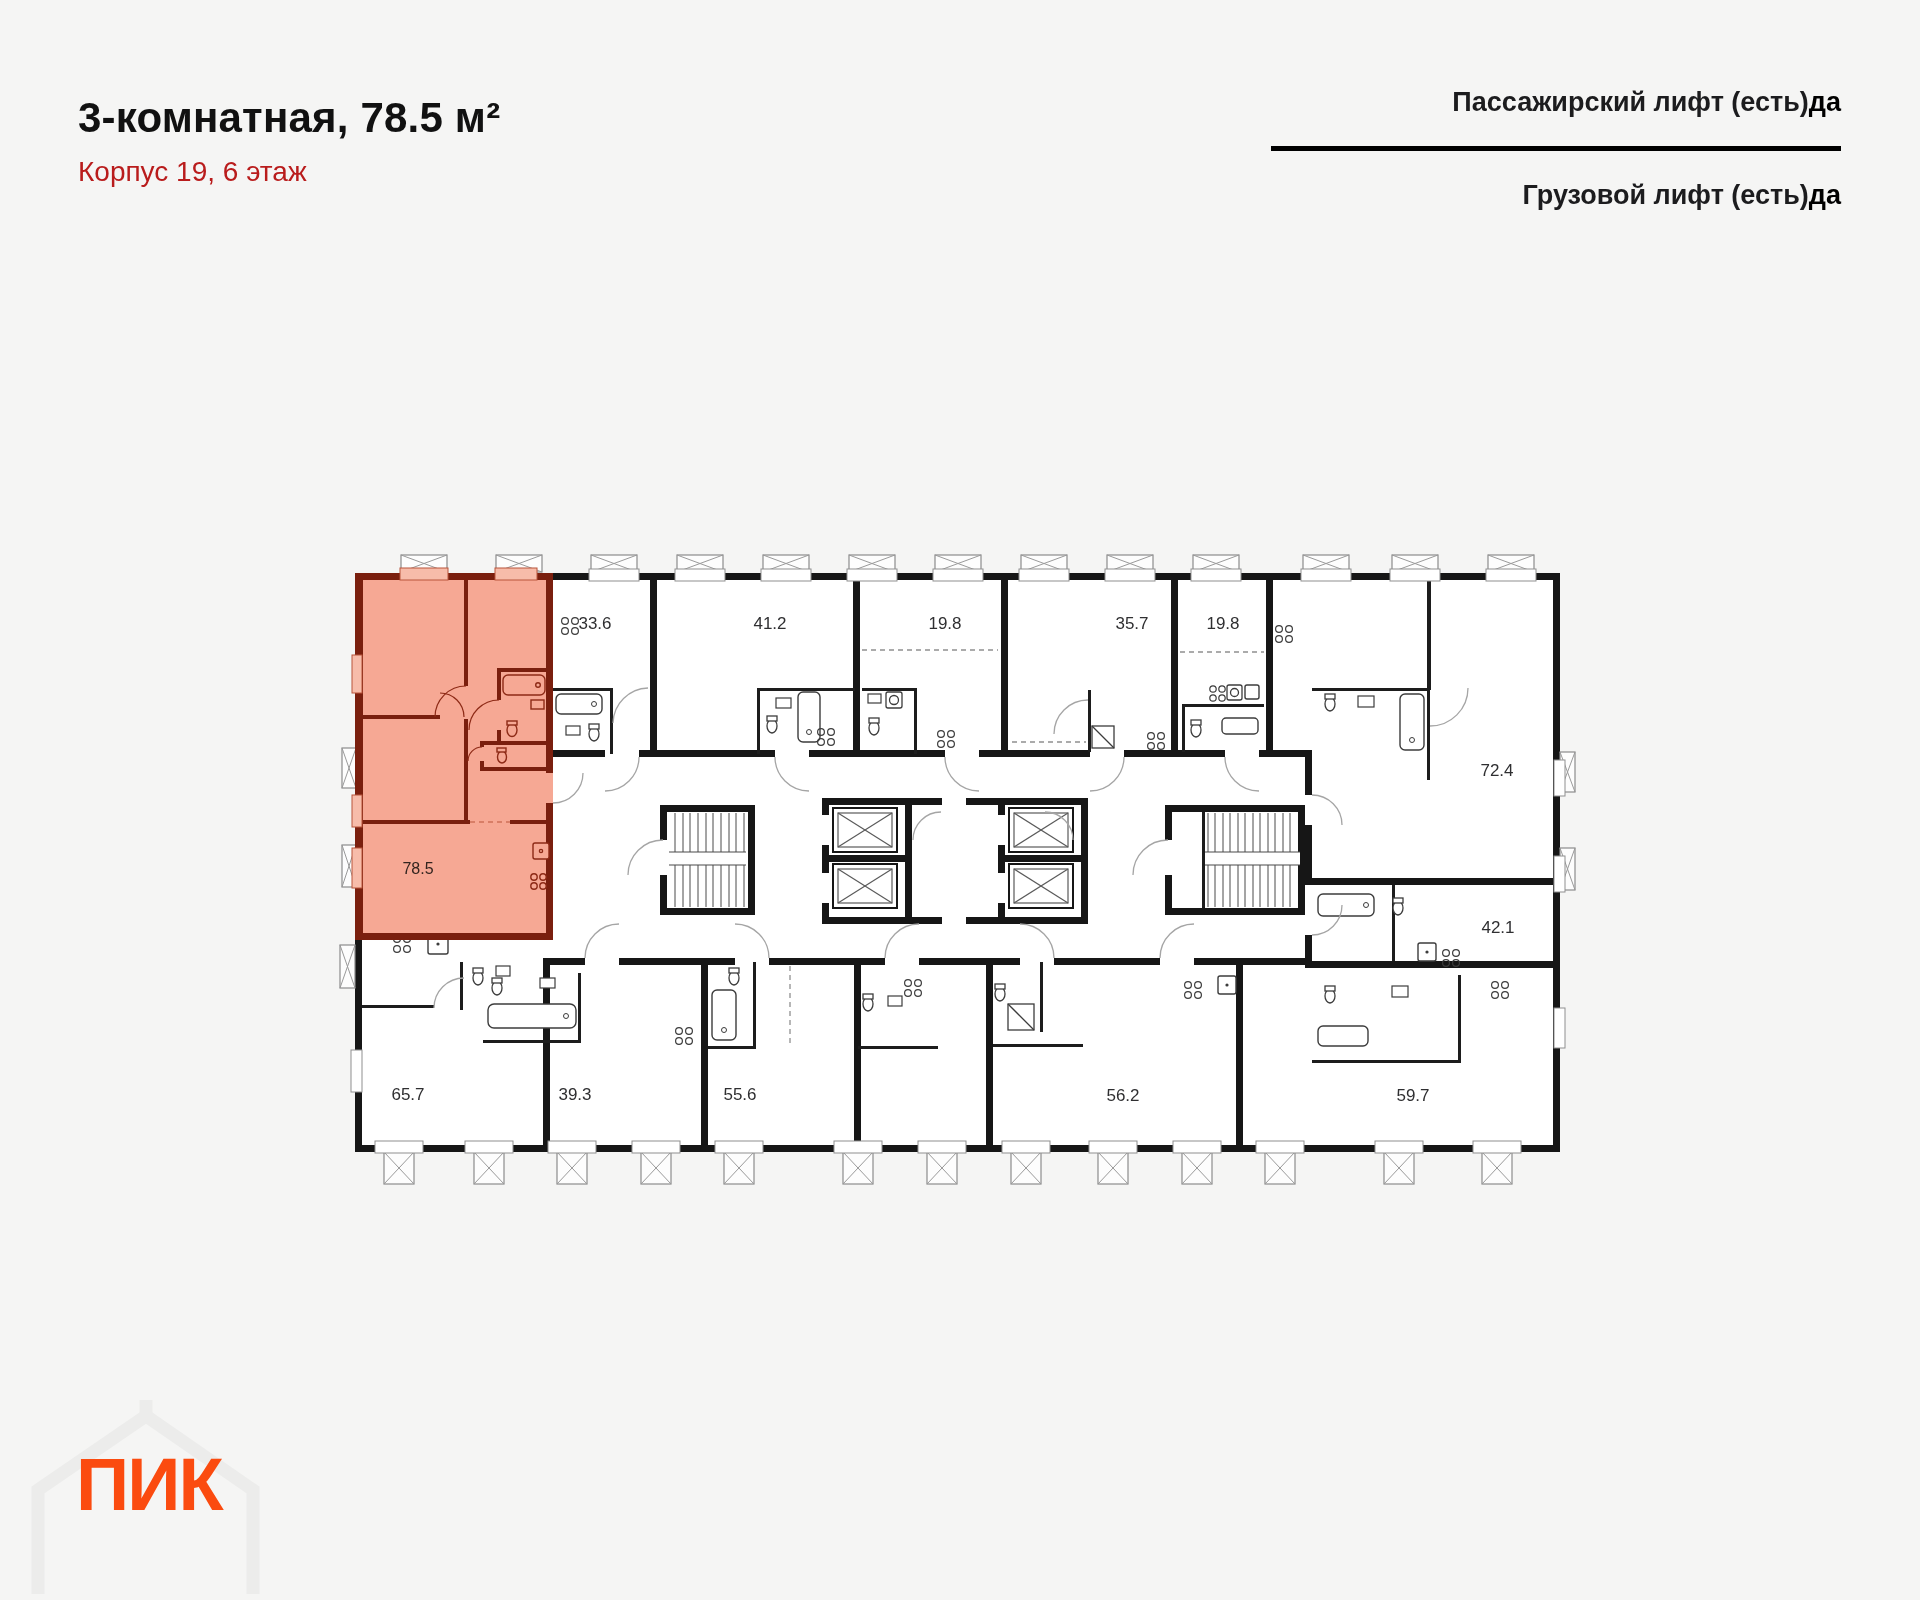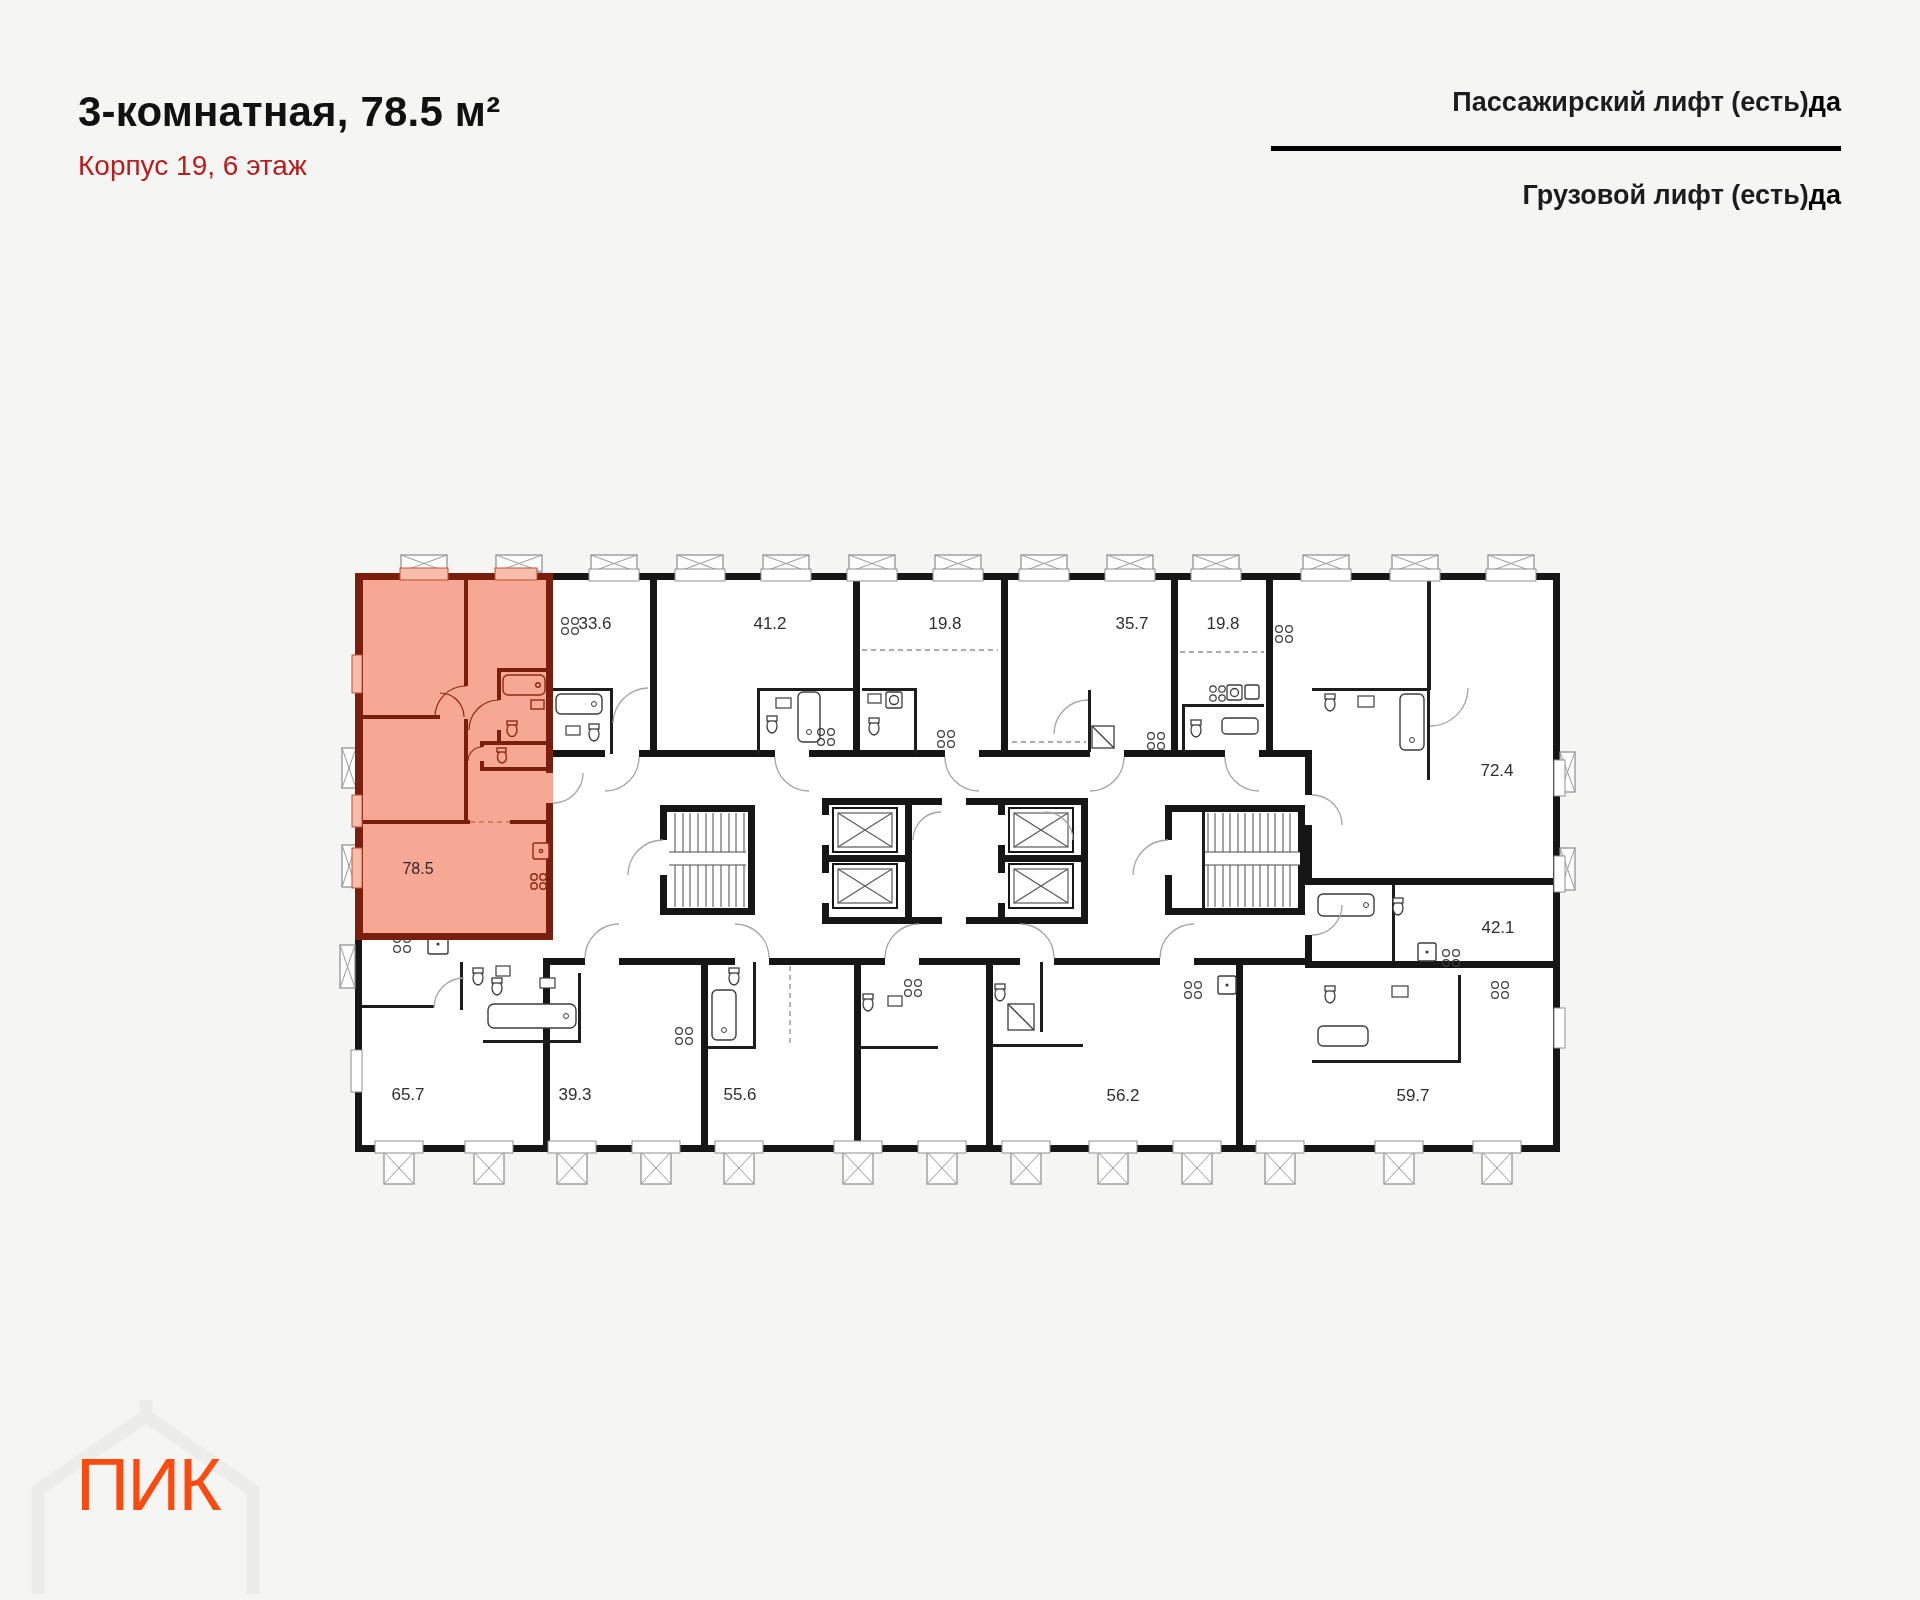--- a/index.html
+++ b/index.html
@@ -4,35 +4,35 @@
 <style>
   html,body{margin:0;padding:0}
   body{
     width:1920px;height:1600px;position:relative;overflow:hidden;
     background:#f5f5f4;
     font-family:"Liberation Sans","DejaVu Sans",sans-serif;
     color:#191919;
   }
   .hdr{position:absolute;left:78px;top:72px}
   .hdr .project{font-size:27px;font-weight:500;color:#1c1c1e;letter-spacing:.2px}
-  .hdr .title{font-size:42px;font-weight:700;color:#111;margin-top:16px;letter-spacing:.2px}
+  .hdr .title{font-size:42px;font-weight:700;color:#111;margin-top:22px;letter-spacing:.2px}
   .hdr .subtitle{font-size:28px;font-weight:400;color:#b91c1c;margin-top:14px}
 
   .lifts{position:absolute;left:1271px;top:58px;width:570px}
   .lift-row{display:flex;align-items:center;justify-content:flex-end;height:88px}
   .lift-row+.lift-row{border-top:5px solid #000000}
   .lift-label{font-size:27px;font-weight:700;color:#1c1c1e}
   .lift-value{font-size:27px;font-weight:700;color:#000000}
 
   .plan-wrap{position:absolute;left:320px;top:530px;width:1290px;height:680px}
   svg text.apt-label{font-family:"Liberation Sans","DejaVu Sans",sans-serif;font-size:17px;font-weight:500;fill:#2f2f31;text-anchor:middle}
   svg text.apt-label.hl{font-size:16px;fill:#33241f}
 
   .watermark{position:absolute;left:0;top:1400px;width:1200px;height:200px;pointer-events:none}
-  .logo{position:absolute;left:76px;top:1448px;font-size:74px;font-weight:400;color:#fb4b0f;letter-spacing:-2px;line-height:74px}
+  .logo{position:absolute;left:76px;top:1448px;font-size:74px;font-weight:700;color:#fb4b0f;letter-spacing:-2px;line-height:74px}
 </style>
 </head>
 <body>
 
 <div class="hdr">
   <div class="title">3-комнатная, 78.5 м²</div>
   <div class="subtitle">Корпус 19, 6 этаж</div>
 </div>
 
 <div class="lifts">

